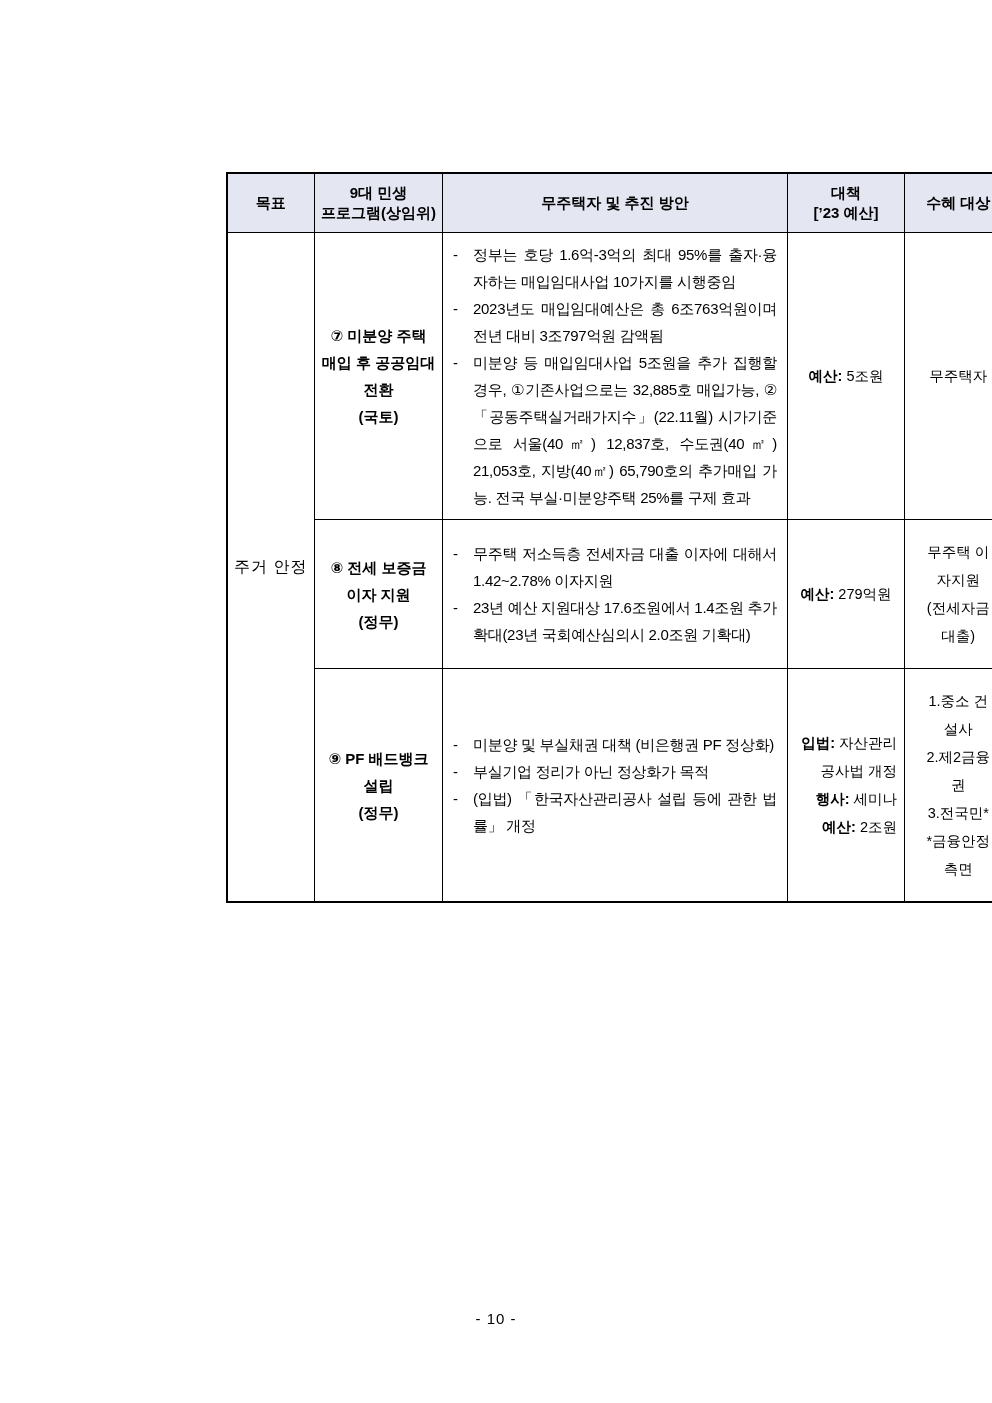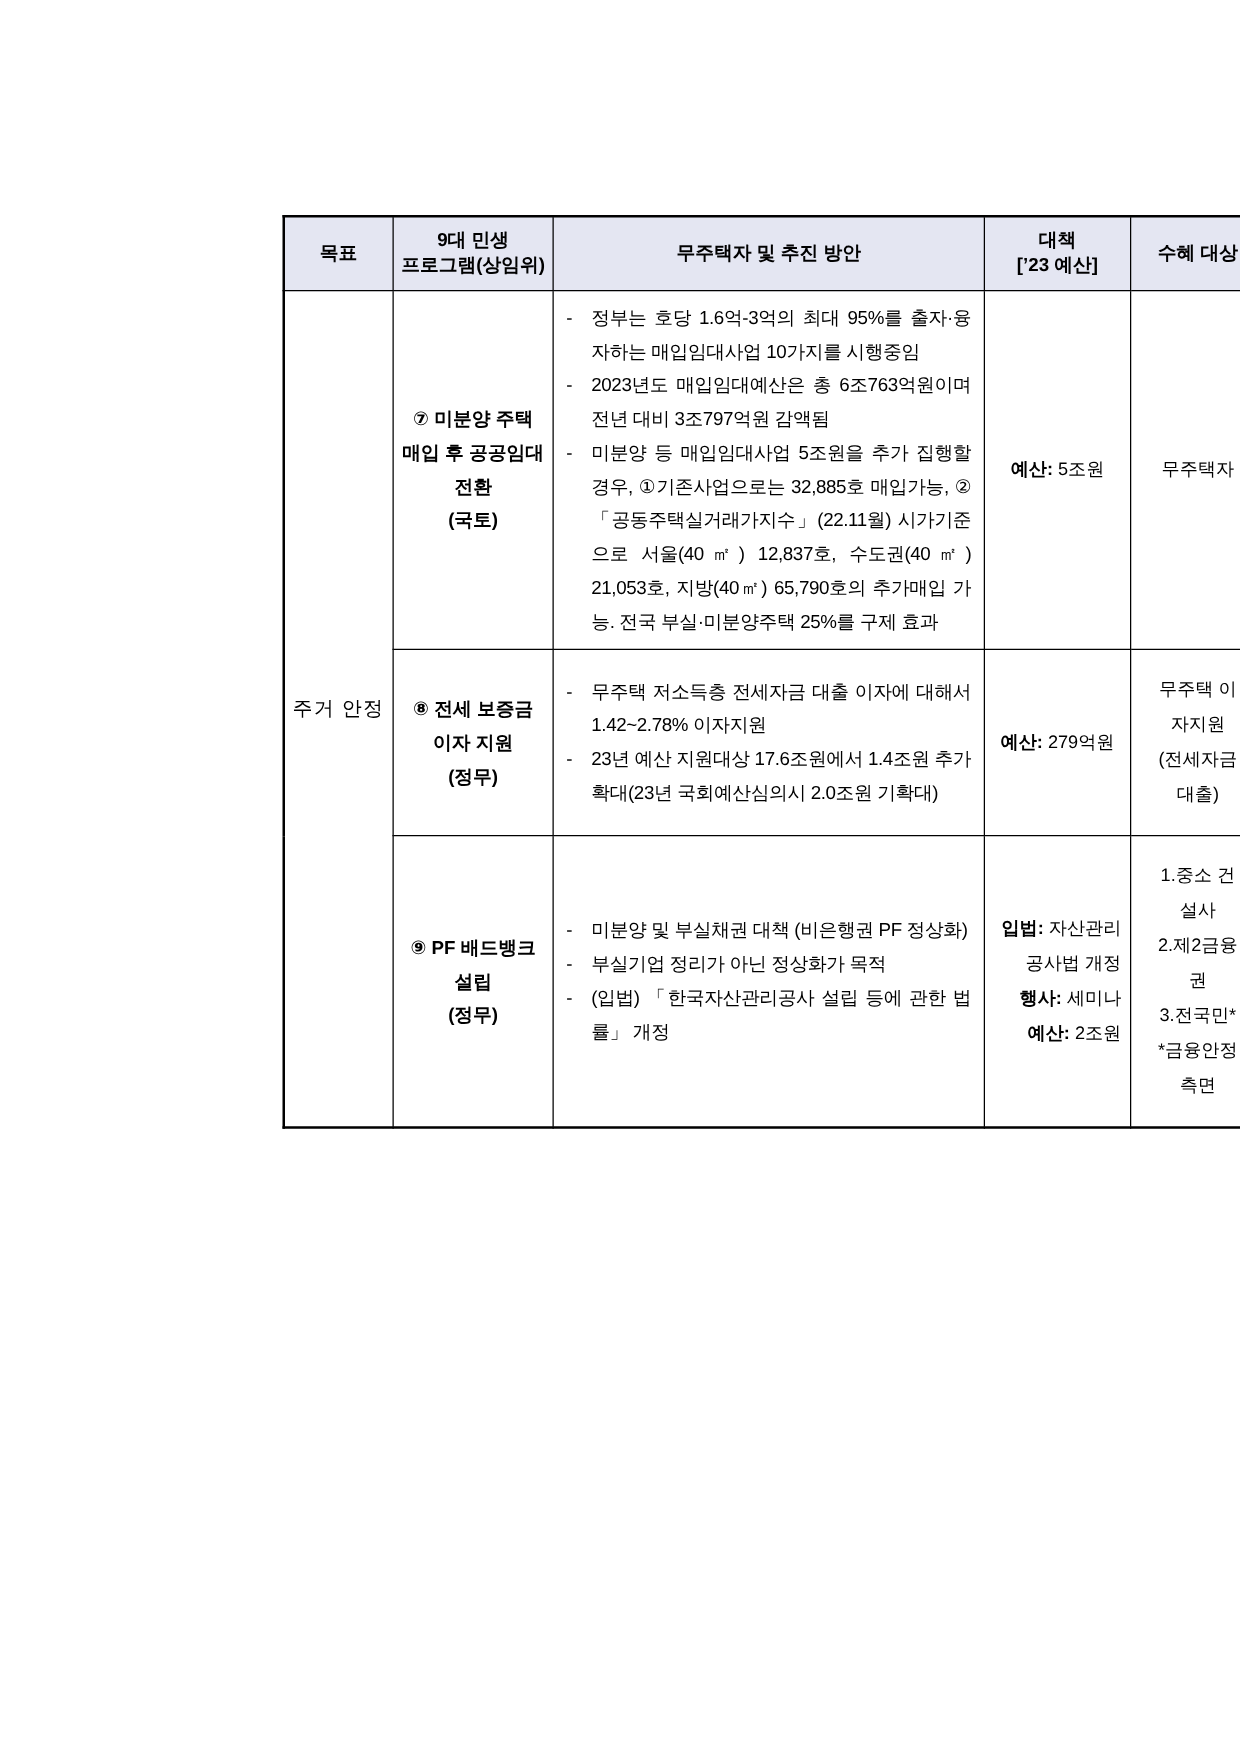--- a/index.html
+++ b/index.html
@@ -156,13 +156,14 @@
           </div>
         </td>
         <td class="beneficiary-cell">1.중소 건설사
 2.제2금융권
 3.전국민*
 *금융안정 측면</td>
       </tr>
     </tbody>
   </table>
 
+  <div class="page-number">- 10 -</div>
 </div>
 
 </body></html>

